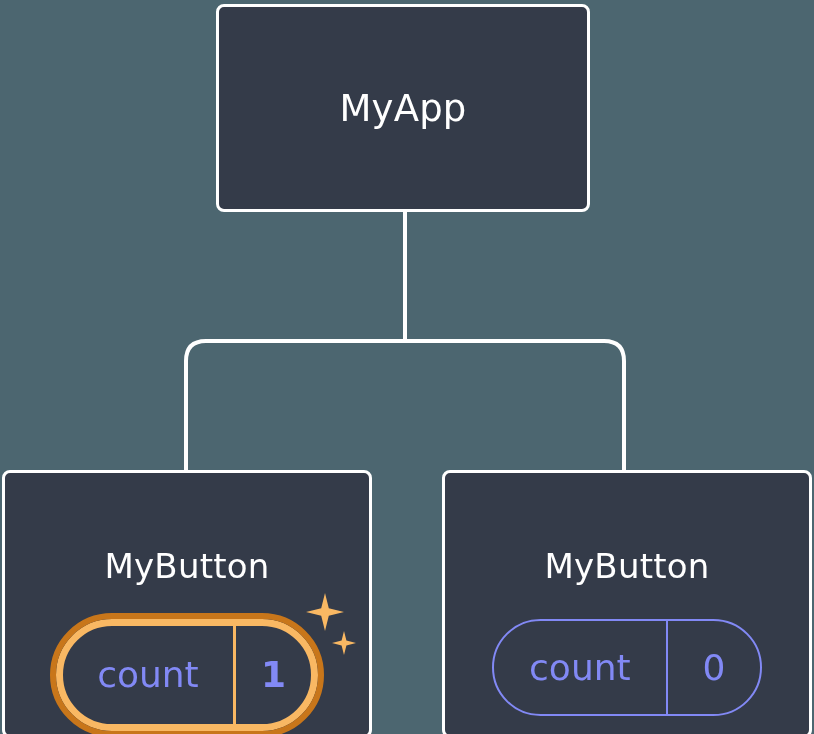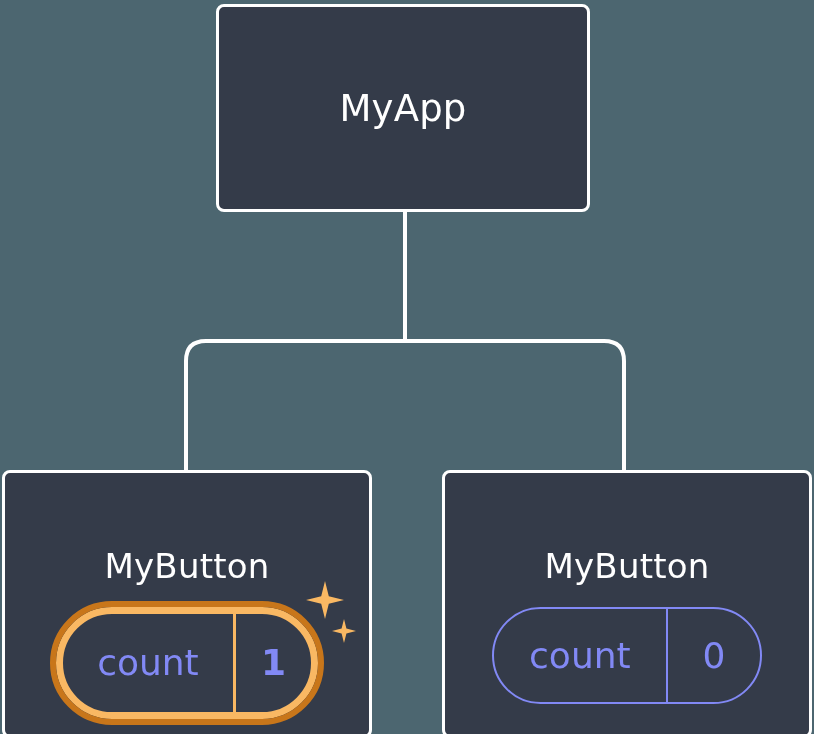--- a/index.html
+++ b/index.html
@@ -76,21 +76,21 @@
     white-space: nowrap;
   }
   .node-title.small {
     font-size: 34px;
     margin-top: 36px;
   }
 
   
   .pill-wrap {
     position: relative;
-    margin-top: 24px;
+    margin-top: 36px;
     display: flex;
     align-items: center;
     justify-content: center;
   }
 
   .pill {
     box-sizing: border-box;
     display: flex;
     align-items: stretch;
     border-radius: 999px;

